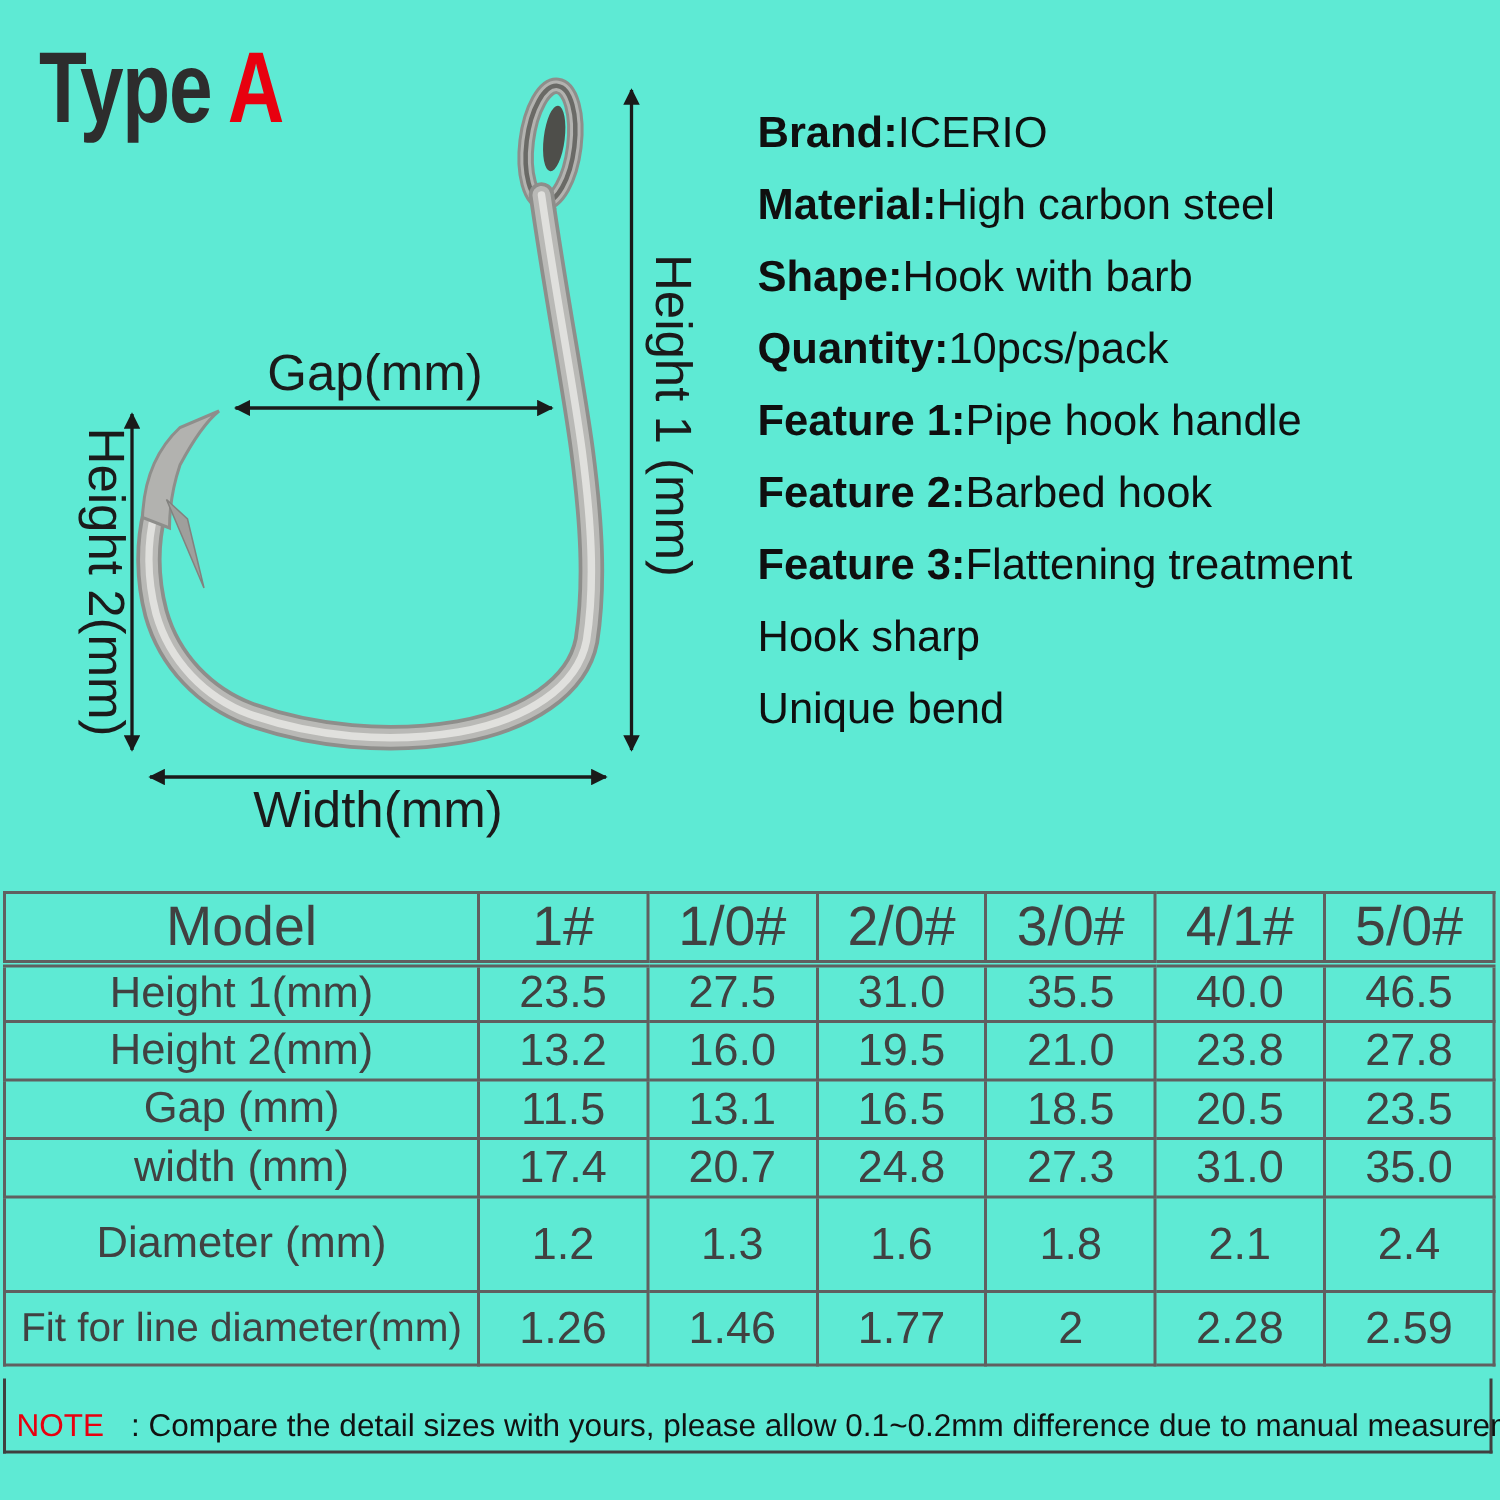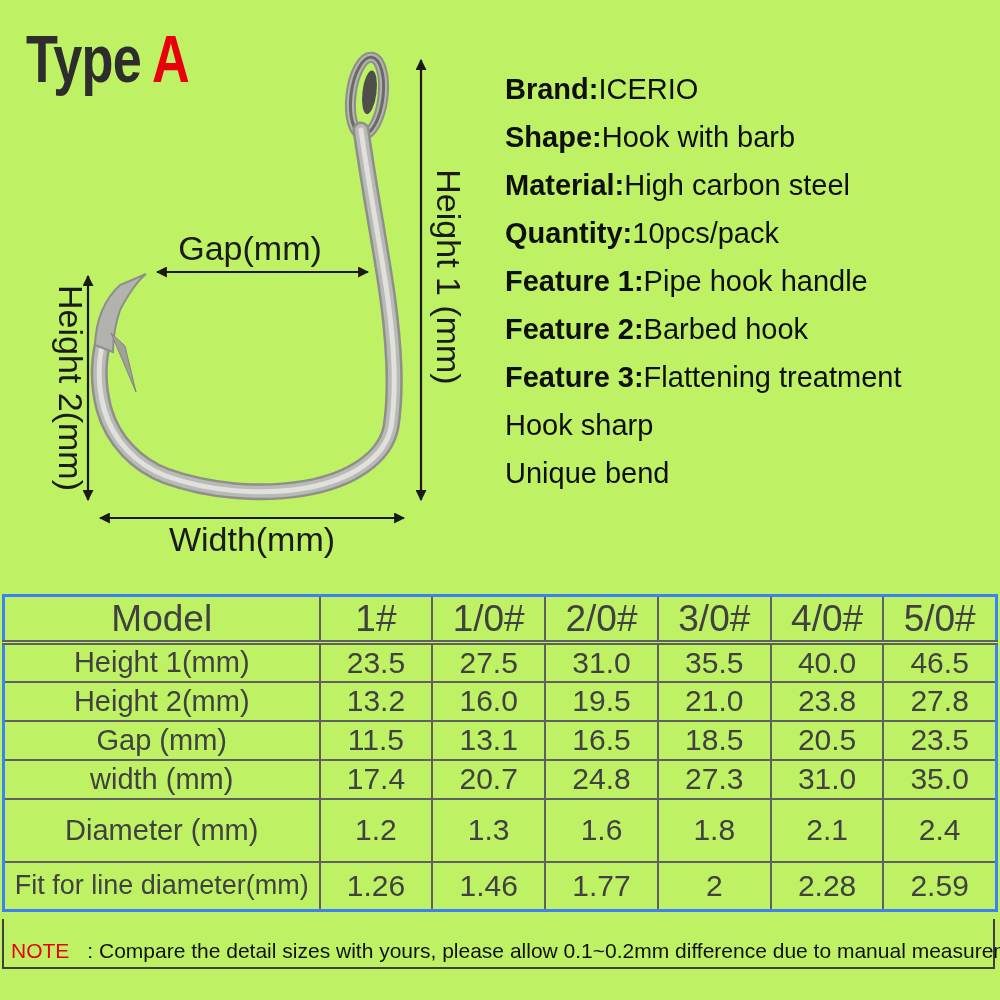--- a/index.html
+++ b/index.html
@@ -1,18 +1,18 @@
 <!DOCTYPE html>
 <html><head>
 <meta charset="utf-8">
 <style>
   html,body{margin:0;padding:0;background:#fff;}
   *{box-sizing:border-box;}
   .canvas{
-    position:relative;width:1000px;height:1000px;background:#bef264;overflow:hidden;
+    position:relative;width:1000px;height:1000px;background:#5eead4;overflow:hidden;
     font-family:"Liberation Sans",sans-serif;color:#1a1a1a;
   }
 
   
   .title{
     position:absolute;left:26px;top:24px;display:flex;column-gap:14px;
     font-size:67px;font-weight:bold;line-height:1.05;
     transform:scaleX(0.78);transform-origin:left top;letter-spacing:-1px;
   }
   .t-dark{color:#2d2d2d;}
@@ -24,21 +24,21 @@
 
   
   .specs{position:absolute;left:505px;top:66px;}
   .spec-line{display:flex;height:47.9px;align-items:center;font-size:29px;color:#0f0f0f;white-space:pre;}
   .spec-line b{font-weight:bold;}
 
   
   .size-table{
     position:absolute;left:2px;top:594px;width:993px;
     border-collapse:collapse;table-layout:fixed;
-    border:3px solid #3b82f6;color:#414141;
+    border:1px solid #3b82f6;color:#414141;
   }
   .size-table td,.size-table th{
     border:2px solid #606060;text-align:center;vertical-align:middle;
     padding:0;font-weight:normal;overflow:hidden;white-space:nowrap;
   }
   .size-table thead th{height:47px;font-size:37px;border-bottom:5px double #606060;}
   .size-table tbody tr:nth-child(-n+4) td{height:39px;}
   .size-table tbody tr:nth-child(5) td{height:63px;}
   .size-table tbody tr:nth-child(6) td{height:49px;}
   .size-table tbody td{font-size:30px;}
@@ -101,22 +101,22 @@
     <line x1="100" y1="518" x2="404" y2="518" stroke="#1a1a1a" stroke-width="2.2" marker-start="url(#ah)" marker-end="url(#ah)"></line>
 
     <text class="dim-label" x="250" y="260" text-anchor="middle">Gap(mm)</text>
     <text class="dim-label" x="437" y="277" text-anchor="middle" transform="rotate(90 437 277)">Height 1 (mm)</text>
     <text class="dim-label" x="59" y="388" text-anchor="middle" transform="rotate(90 59 388)">Height 2(mm)</text>
     <text class="dim-label" x="252" y="551" text-anchor="middle">Width(mm)</text>
   </svg>
 
   <div class="specs">
     <div class="spec-line"><b>Brand:</b><span>ICERIO</span></div>
+    <div class="spec-line"><b>Material:</b><span>High carbon steel</span></div>
     <div class="spec-line"><b>Shape:</b><span>Hook with barb</span></div>
-    <div class="spec-line"><b>Material:</b><span>High carbon steel</span></div>
     <div class="spec-line"><b>Quantity:</b><span>10pcs/pack</span></div>
     <div class="spec-line"><b>Feature 1:</b><span>Pipe hook handle</span></div>
     <div class="spec-line"><b>Feature 2:</b><span>Barbed hook</span></div>
     <div class="spec-line"><b>Feature 3:</b><span>Flattening treatment</span></div>
     <div class="spec-line"><span>Hook sharp</span></div>
     <div class="spec-line"><span>Unique bend</span></div>
   </div>
 
   <table class="size-table">
     <colgroup>
@@ -128,21 +128,21 @@
         <col class="c-size">
         <col class="c-size">
     </colgroup>
     <thead>
       <tr>
         <th>Model</th>
         <th>1#</th>
         <th>1/0#</th>
         <th>2/0#</th>
         <th>3/0#</th>
-        <th>4/0#</th>
+        <th>4/1#</th>
         <th>5/0#</th>
       </tr>
     </thead>
     <tbody>
       <tr>
         <td class="rowlabel">Height 1(mm)</td>
         <td>23.5</td>
         <td>27.5</td>
         <td>31.0</td>
         <td>35.5</td>

